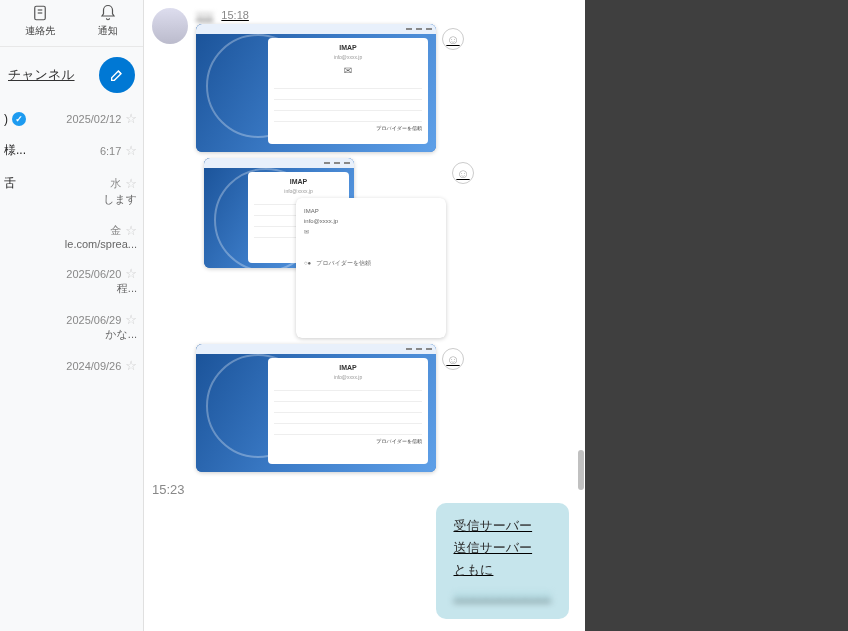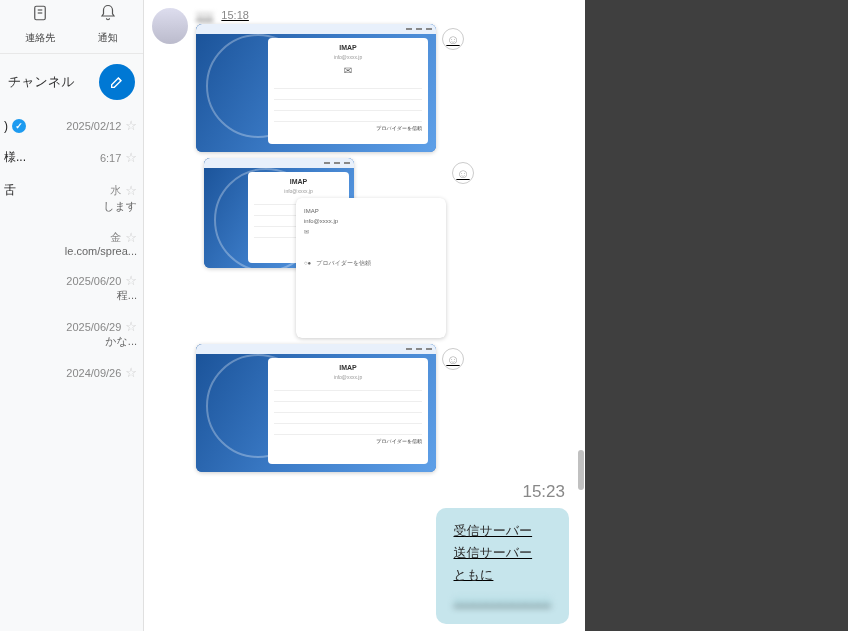--- a/index.html
+++ b/index.html
@@ -1,24 +1,24 @@
 <!DOCTYPE html>
 <html><head>
 <meta charset="utf-8">
 <style>
   * { box-sizing: border-box; margin: 0; padding: 0; }
   body { font-family: "Meiryo", "Yu Gothic", sans-serif; width: 848px; height: 631px; overflow: hidden; background: #fff; display: flex; }
   
   .sidebar { width: 144px; background: #f8f9fa; border-right: 1px solid #e0e0e0; display: flex; flex-direction: column; position: relative; }
   .sidebar-top { display: flex; justify-content: space-around; padding: 4px 4px 8px 4px; border-bottom: 1px solid #e8e8e8; }
-  .top-icon-item { display: flex; flex-direction: column; align-items: center; font-size: 10px; color: #444; gap: 9px; cursor: pointer; }
+  .top-icon-item { display: flex; flex-direction: column; align-items: center; font-size: 10px; color: #444; gap: 2px; cursor: pointer; }
   .top-icon-item svg { width: 18px; height: 18px; }
   
   .channel-row { display: flex; align-items: center; justify-content: space-between; padding: 10px 8px; }
-  .channel-label { font-size: 13px; color: #333; }
+  .channel-label { font-size: 13px; color: #333; text-decoration: underline; }
   .compose-btn { width: 36px; height: 36px; border-radius: 50%; background: #0078d4; display: flex; align-items: center; justify-content: center; cursor: pointer; }
   .compose-btn svg { width: 16px; height: 16px; }
   
   .conv-list { flex: 1; overflow: hidden; }
   .conv-item { padding: 8px 6px 8px 4px; display: flex; flex-direction: column; font-size: 12px; position: relative; cursor: pointer; }
   .conv-row1 { display: flex; align-items: center; justify-content: space-between; }
   .conv-name { color: #222; white-space: nowrap; overflow: hidden; text-overflow: ellipsis; max-width: 56px; }
   .conv-meta { display: flex; align-items: center; gap: 4px; color: #888; font-size: 11px; }
   .conv-sub { color: #666; font-size: 11px; white-space: nowrap; overflow: hidden; text-overflow: ellipsis; text-align: right; }
   .verified-badge { width: 14px; height: 14px; border-radius: 50%; background: #1d9bf0; display: inline-flex; align-items: center; justify-content: center; }
@@ -52,21 +52,21 @@
   .dialog-panel .dlg-btn { text-align: right; font-size: 5px; color: #333; }
   .titlebar { position: absolute; top: 0; left: 0; right: 0; height: 10px; background: #e8f0fb; display: flex; justify-content: flex-end; align-items: center; padding: 0 4px; gap: 4px; }
   .titlebar span { width: 6px; height: 2px; background: #888; }
   
   .two-shots { position: relative; width: 250px; height: 180px; }
   .two-shots .fake-screenshot { position: absolute; }
   .two-shots .shot-a { left: 8px; top: 0; width: 150px; height: 110px; }
   .two-shots .shot-b { left: 100px; top: 40px; width: 150px; height: 140px; }
   .shot-b-card { position: absolute; right: 0; top: 0; bottom: 0; left: 0; background: #fff; border-radius: 5px; box-shadow: 0 2px 6px rgba(0,0,0,0.25); padding: 10px 8px 6px 8px; display: flex; flex-direction: column; gap: 4px; font-size: 6px; color: #666; }
   
-  .sent-time { color: #888; font-size: 17px; text-align: right; padding: 6px 12px 2px 0; }
+  .sent-time { color: #888; font-size: 13px; padding: 6px 12px 2px 0; }
   .sent-bubble { background: #c6e5ec; border-radius: 10px; padding: 12px 18px; max-width: 160px; color: #2b2b2b; font-size: 13px; line-height: 1.7; margin-right: 8px; }
   .sent-blur { filter: blur(3px); color: #9acbd3; margin-top: 4px; }
   
   .scrollbar-track { position: absolute; right: 0; top: 0; width: 8px; height: 100%; background: transparent; }
   .scrollbar-thumb { position: absolute; right: 1px; width: 6px; background: #c0c0c0; border-radius: 3px; }
   
   .right-pane { flex: 1; background: #3f3f3f; }
   
   .spacer-avatar { width: 44px; flex-shrink: 0; }
 </style>

